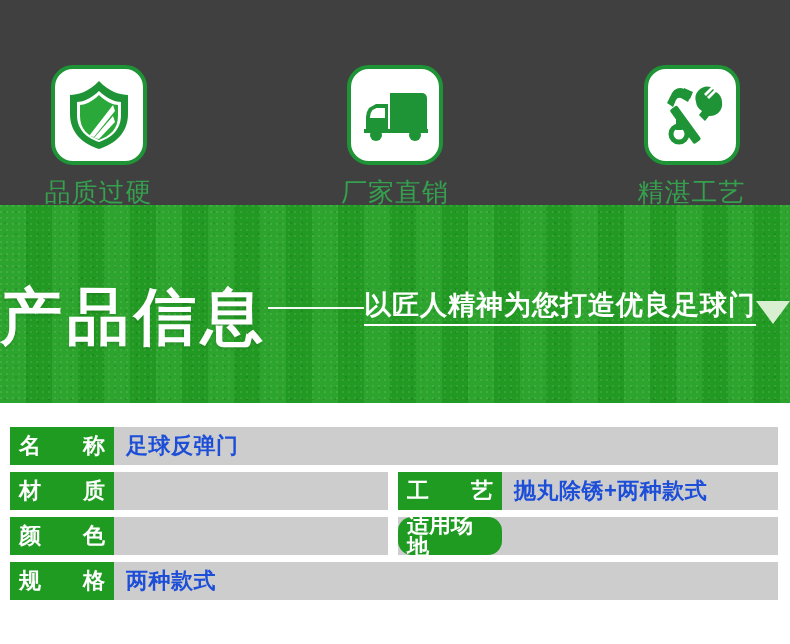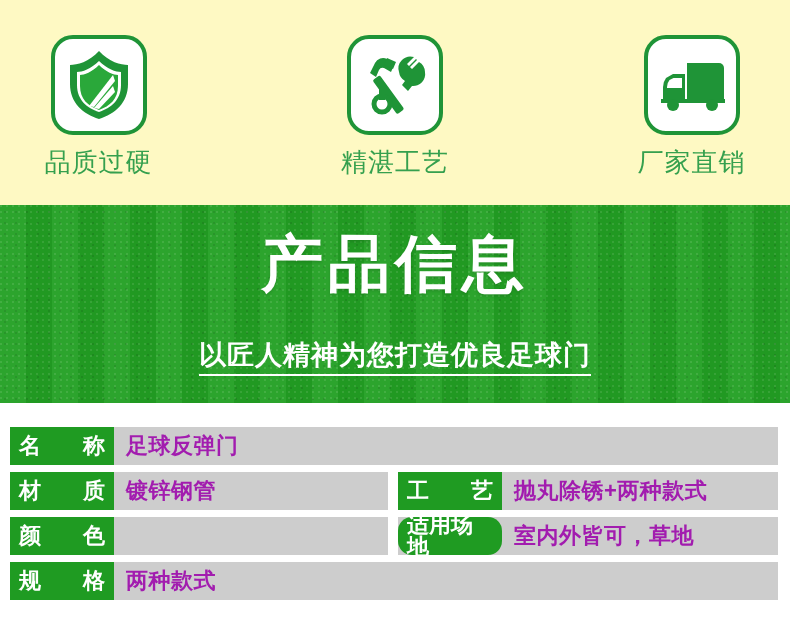--- a/index.html
+++ b/index.html
@@ -12,23 +12,23 @@
     height: 644px;
     font-family: "Liberation Sans", "DejaVu Sans", sans-serif;
     overflow: hidden;
     position: relative;
   }
 
   
   #features-strip {
     width: 790px;
     height: 205px;
-    background: #fef9c3;
-    display: flex;
-    align-items: flex-start;
+    background: #404040;
+    display: flex;
+    align-items: flex-end;
     justify-content: space-between;
     padding: 0;
     box-sizing: border-box;
   }
   .feature-item {
     width: 197px;
     display: flex;
     flex-direction: column;
     align-items: center;
     padding-top: 35px;
@@ -69,24 +69,23 @@
       repeating-linear-gradient(90deg,
         rgba(255,255,255,0.045) 0px,
         rgba(255,255,255,0.045) 26px,
         rgba(0,0,0,0.045) 26px,
         rgba(0,0,0,0.045) 52px),
       radial-gradient(circle at 1px 1px, rgba(255,255,255,0.10) 1px, transparent 1px),
       radial-gradient(circle at 5px 7px, rgba(0,0,0,0.10) 1px, transparent 1px),
       #22a024;
     background-size: 52px 100%, 6px 6px, 11px 11px, 100% 100%;
     display: flex;
-    flex-direction: column;
+    flex-direction: row;
     align-items: center;
     justify-content: flex-start;
-    gap: 14px;
   }
   #banner-title {
     margin-top: 26px;
     font-size: 62px;
     font-weight: bold;
     color: #ffffff;
     letter-spacing: 5px;
     line-height: 1.05;
     text-shadow: 0 2px 3px rgba(0,0,0,0.12);
     white-space: nowrap;
@@ -158,21 +157,21 @@
     line-height: 1;
   }
   .spec-label.tight {
     justify-content: center;
     letter-spacing: 0px;
     border-radius: 14px;
   }
   .spec-label span { display: inline-block; }
   .spec-value {
     flex: 1 1 auto;
-    color: #a21caf;
+    color: #1d4ed8;
     font-size: 22px;
     font-weight: bold;
     display: flex;
     align-items: center;
     padding-left: 12px;
     box-sizing: border-box;
     letter-spacing: 0.5px;
     white-space: nowrap;
   }
 </style>
@@ -187,54 +186,54 @@
         <path d="M34 3 C24 14 12 17 5 17 L5 36 C5 55 18 66 34 71 C50 66 63 55 63 36 L63 17 C56 17 44 14 34 3 Z" fill="#1f9437"></path>
         <path d="M34 13 C26 21 17 24 12 24 L12 37 C12 52 22 60 34 64 C46 60 56 52 56 37 L56 24 C51 24 42 21 34 13 Z" fill="#ffffff"></path>
         <path d="M34 17 C27 24 19 27 15 27 L15 38 C15 51 23 58 34 62 C45 58 53 51 53 38 L53 27 C49 27 41 24 34 17 Z" fill="#2aa83a"></path>
         <path d="M48 27 L24 58 L29 59 L50 33 Z" fill="#ffffff"></path>
         <path d="M48 38 L29 60 L34 61 L50 44 Z" fill="#ffffff"></path>
       </svg>
     </div>
     <div class="feature-label">品质过硬</div>
   </div>
 
-
-  <div class="feature-item">
-    <div class="feature-icon-box">
-      <svg width="68" height="70" viewBox="0 0 68 70">
-
-        <path d="M56 10 L49 17 L46 14 L53 7 A12 12 0 0 0 38 22 A12 12 0 0 0 44 31 L41 35 L47 41 L51 36
-                 A12 12 0 0 0 64 22 A12 12 0 0 0 58 12 L51 19 L48 16 L55 9 Z" fill="#1f9437"></path>
-
-        <path d="M9 23 L14 13 A9 9 0 0 1 26 9 L34 13 L30 22 L23 18 A4 4 0 0 0 18 20 L15 27 Z" fill="#1f9437"></path>
-        <path d="M26 8 L35 12 L32 19 L23 15 Z" fill="#1f9437"></path>
-
-        <rect x="23" y="24" width="9" height="42" rx="2" transform="rotate(-36 27 45)" fill="#1f9437"></rect>
-
-        <circle cx="21" cy="54" r="8" fill="none" stroke="#1f9437" stroke-width="5"></circle>
-        <rect x="18" y="38" width="6" height="12" fill="#1f9437"></rect>
-      </svg>
-    </div>
-    <div class="feature-label">精湛工艺</div>
-  </div>
 
   <div class="feature-item">
     <div class="feature-icon-box">
       <svg width="70" height="56" viewBox="0 0 70 56">
         <path d="M30 6 L62 6 A5 5 0 0 1 67 11 L67 42 L30 42 Z" fill="#1f9437"></path>
         <path d="M16 17 L28 17 L28 42 L6 42 L6 30 Q6 25 9 21 Z" fill="#1f9437"></path>
         <path d="M16.5 21 L25 21 L25 31 L10 31 L10 30 Q10 26 12.5 23 Z" fill="#ffffff"></path>
         <rect x="4" y="42" width="64" height="4" fill="#1f9437"></rect>
         <circle cx="16" cy="48" r="6" fill="#1f9437"></circle>
         <circle cx="55" cy="48" r="6" fill="#1f9437"></circle>
       </svg>
     </div>
     <div class="feature-label">厂家直销</div>
   </div>
 
+  <div class="feature-item">
+    <div class="feature-icon-box">
+      <svg width="68" height="70" viewBox="0 0 68 70">
+
+        <path d="M56 10 L49 17 L46 14 L53 7 A12 12 0 0 0 38 22 A12 12 0 0 0 44 31 L41 35 L47 41 L51 36
+                 A12 12 0 0 0 64 22 A12 12 0 0 0 58 12 L51 19 L48 16 L55 9 Z" fill="#1f9437"></path>
+
+        <path d="M9 23 L14 13 A9 9 0 0 1 26 9 L34 13 L30 22 L23 18 A4 4 0 0 0 18 20 L15 27 Z" fill="#1f9437"></path>
+        <path d="M26 8 L35 12 L32 19 L23 15 Z" fill="#1f9437"></path>
+
+        <rect x="23" y="24" width="9" height="42" rx="2" transform="rotate(-36 27 45)" fill="#1f9437"></rect>
+
+        <circle cx="21" cy="54" r="8" fill="none" stroke="#1f9437" stroke-width="5"></circle>
+        <rect x="18" y="38" width="6" height="12" fill="#1f9437"></rect>
+      </svg>
+    </div>
+    <div class="feature-label">精湛工艺</div>
+  </div>
+
 </div>
 
 <div id="product-banner">
   <div id="banner-title">产品信息</div>
   <div id="banner-divider"></div>
   <div id="banner-subtitle">以匠人精神为您打造优良足球门</div>
   <div id="banner-arrow"></div>
 </div>
 
 <div id="spec-table">
@@ -248,41 +247,39 @@
       <div class="spec-value">足球反弹门</div>
     </div>
   </div>
 
   <div class="spec-row">
     <div class="spec-cell half-left">
       <div class="spec-label">
         <span>材</span>
         <span>质</span>
       </div>
-      <div class="spec-value">镀锌钢管</div>
     </div>
     <div class="spec-cell half-right">
       <div class="spec-label">
         <span>工</span>
         <span>艺</span>
       </div>
       <div class="spec-value">抛丸除锈+两种款式</div>
     </div>
   </div>
 
   <div class="spec-row">
     <div class="spec-cell half-left">
       <div class="spec-label">
         <span>颜</span>
         <span>色</span>
       </div>
     </div>
     <div class="spec-cell half-right">
       <div class="spec-label tight">适用场地</div>
-      <div class="spec-value">室内外皆可，草地</div>
     </div>
   </div>
 
   <div class="spec-row">
     <div class="spec-cell left-cell">
       <div class="spec-label">
         <span>规</span>
         <span>格</span>
       </div>
       <div class="spec-value">两种款式</div>

